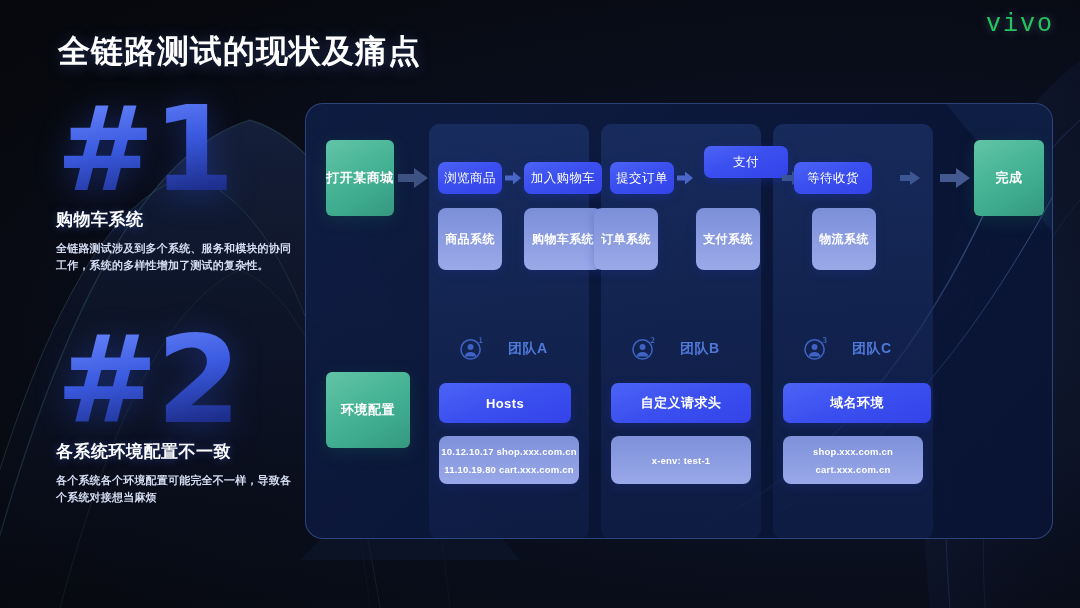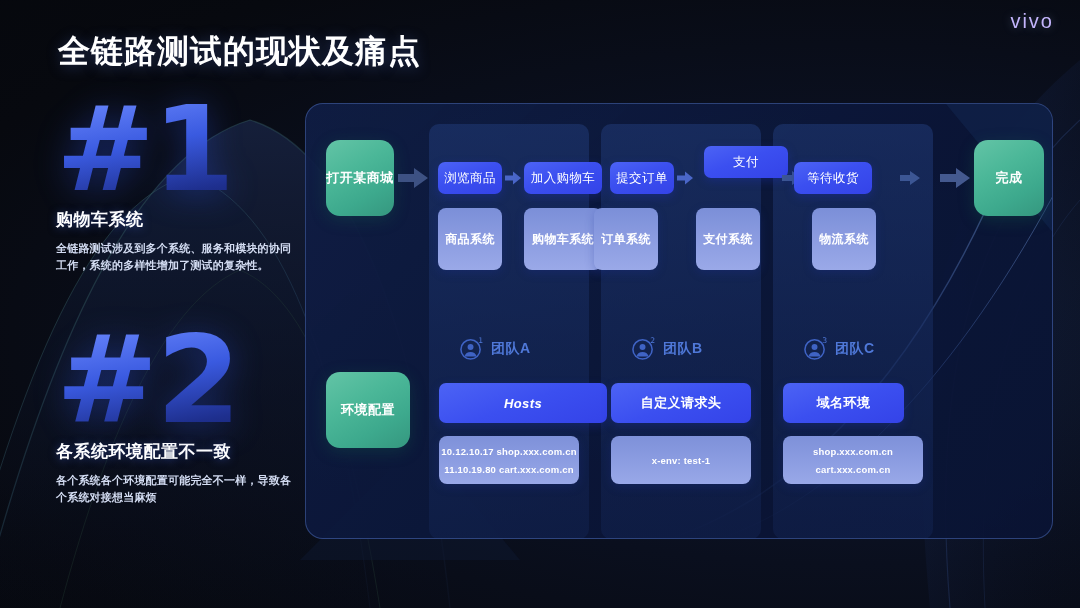--- a/index.html
+++ b/index.html
@@ -11,22 +11,22 @@
     color:#fff;
   }
   
   .bg-root{position:absolute;inset:0;overflow:hidden;background:
       radial-gradient(120% 90% at 78% 55%, #101a33 0%, #0a0f1e 42%, #07090f 75%, #05070c 100%);}
   .bg-svg{position:absolute;inset:0;width:1080px;height:608px;}
 
   
   .vivo-logo{
     position:absolute;top:10px;right:26px;
-    font-size:20px;letter-spacing:2px;font-weight:400;
-    color:#c4b5fd;font-family:Liberation Sans, sans-serif;
+    font-size:25px;letter-spacing:2px;font-weight:400;
+    color:#22c55e;font-family:Liberation Mono, monospace;
     text-shadow:0 0 10px rgba(180,200,255,.35);
   }
   
   .page-title{
     position:absolute;left:58px;top:30px;
     font-size:32px;font-weight:bold;letter-spacing:1px;color:#fff;
     text-shadow:0 2px 14px rgba(90,120,220,.35);
   }
 
   
@@ -63,21 +63,21 @@
   .col-panel{
     position:absolute;top:20px;height:415px;border-radius:10px;
     background:linear-gradient(180deg,rgba(30,54,112,.62) 0%,rgba(24,45,98,.5) 55%,rgba(20,38,86,.42) 100%);
   }
   .col-a{left:123px;width:160px;}
   .col-b{left:295px;width:160px;}
   .col-c{left:467px;width:160px;}
 
   
   .green-box{
-    position:absolute;border-radius:14px;display:flex;align-items:center;justify-content:center;
+    position:absolute;border-radius:6px;display:flex;align-items:center;justify-content:center;
     background:linear-gradient(150deg,#63c4a6 0%,#4bb798 38%,#3da98d 70%,#35977f 100%);
     color:#fff;font-size:13px;font-weight:bold;letter-spacing:.5px;
     box-shadow:0 4px 16px rgba(20,100,80,.3);
   }
   .gb-start{left:20px;top:36px;width:68px;height:76px;}
   .gb-end{left:668px;top:36px;width:70px;height:76px;}
   .gb-env{left:20px;top:268px;width:84px;height:76px;}
 
   
   .step{
@@ -94,21 +94,21 @@
     box-shadow:0 3px 10px rgba(30,50,150,.28);
   }
   
   .arrow-big{position:absolute;width:30px;height:22px;}
   .arrow-sm{position:absolute;width:16px;height:14px;}
   .arrow-mid{position:absolute;width:20px;height:16px;}
 
   
   .team{position:absolute;display:flex;align-items:center;gap:7px;}
   .team-ico{width:25px;height:25px;flex:none;}
-  .team-label{font-size:14px;font-weight:bold;color:#4f78d8;letter-spacing:.5px;}
+  .team-label{font-size:14px;font-weight:bold;color:#4f78d8;letter-spacing:.5px;margin-left:17px;}
 
   
   .cfg-head{
     position:absolute;border-radius:7px;display:flex;align-items:center;justify-content:center;
     background:linear-gradient(160deg,#4c63f5 0%,#3b4ff0 50%,#3443e8 100%);
     color:#fff;font-size:13px;font-weight:bold;letter-spacing:.4px;height:40px;
     box-shadow:0 3px 10px rgba(30,50,180,.3);
   }
   .cfg-body{
     position:absolute;border-radius:8px;display:flex;flex-direction:column;
@@ -217,21 +217,21 @@
 
   <div class="team" style="left:153px;top:232px;">
     <svg class="team-ico" viewBox="0 0 26 26">
       <circle cx="12" cy="14" r="10" fill="none" stroke="#3f63c4" stroke-width="1.6"></circle>
       <circle cx="12" cy="11.5" r="3.1" fill="#3f63c4"></circle>
       <path d="M5.6 21.2 a6.8 6.8 0 0 1 12.8 0" fill="#3f63c4"></path>
       <text x="20" y="7.5" font-size="8" fill="#4f78d8" font-family="DejaVu Sans, sans-serif">1</text>
     </svg>
     <span class="team-label">团队A</span>
   </div>
-  <div class="cfg-head" style="left:133px;top:279px;width:168px;font-style:italic;">Hosts</div>
+  <div class="cfg-head" style="left:133px;top:279px;width:132px;">Hosts</div>
   <div class="cfg-body" style="left:133px;top:332px;width:140px;">
     <span class="ln">10.12.10.17  shop.xxx.com.cn</span>
     <span class="ln">11.10.19.80 cart.xxx.com.cn</span>
   </div>
 
   <div class="step" style="left:304px;top:58px;width:64px;">提交订单</div>
   <svg class="arrow-sm" style="left:371px;top:67px;" viewBox="0 0 16 14">
     <path d="M0 4.5 L8 4.5 L8 0.5 L16 7 L8 13.5 L8 9.5 L0 9.5 Z" fill="#4a66c8"></path>
   </svg>
   <div class="step" style="left:390px;top:42px;width:84px;margin-left:8px;">支付</div>
@@ -265,19 +265,19 @@
 
   <div class="team" style="left:497px;top:232px;">
     <svg class="team-ico" viewBox="0 0 26 26">
       <circle cx="12" cy="14" r="10" fill="none" stroke="#3f63c4" stroke-width="1.6"></circle>
       <circle cx="12" cy="11.5" r="3.1" fill="#3f63c4"></circle>
       <path d="M5.6 21.2 a6.8 6.8 0 0 1 12.8 0" fill="#3f63c4"></path>
       <text x="20" y="7.5" font-size="8" fill="#4f78d8" font-family="DejaVu Sans, sans-serif">3</text>
     </svg>
     <span class="team-label">团队C</span>
   </div>
-  <div class="cfg-head" style="left:477px;top:279px;width:121px;">域名环境</div>
+  <div class="cfg-head" style="left:477px;top:279px;width:148px;">域名环境</div>
   <div class="cfg-body" style="left:477px;top:332px;width:140px;">
     <span class="ln">shop.xxx.com.cn</span>
     <span class="ln">cart.xxx.com.cn</span>
   </div>
 
 </div>
 
 </body></html>

